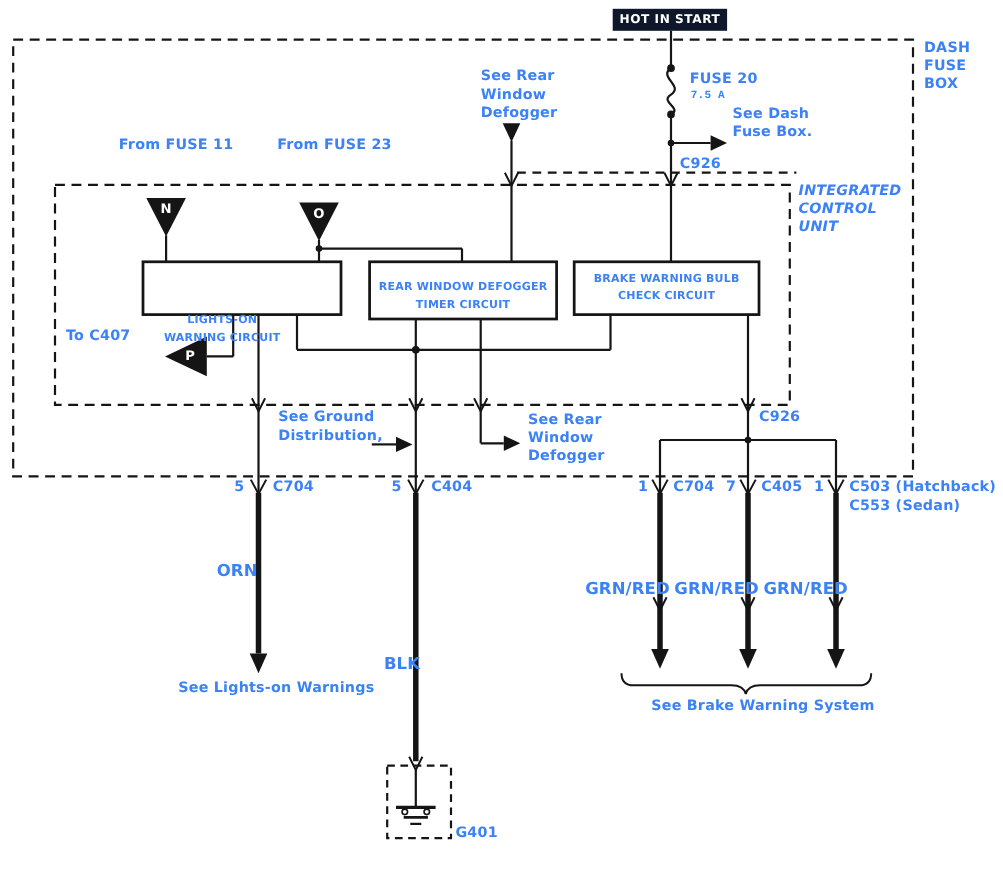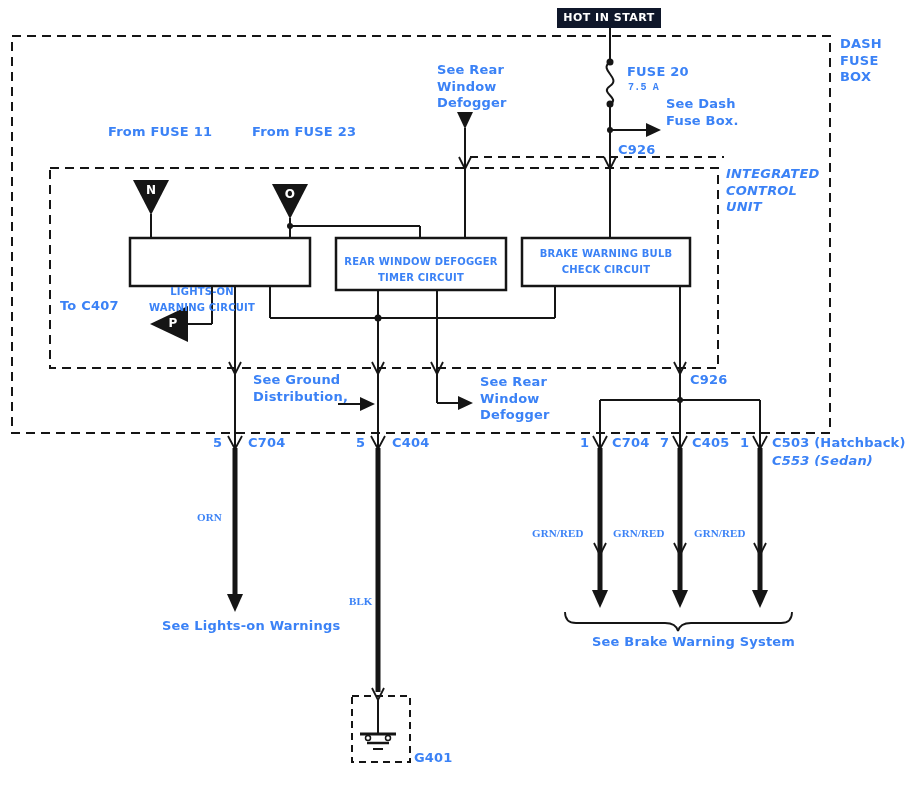--- a/index.html
+++ b/index.html
@@ -2,21 +2,21 @@
 <html><head>
 <meta charset="utf-8">
 <style>
   html,body{margin:0;padding:0;background:#fff;}
   #stage{position:relative;width:912px;height:792px;background:#ffffff;
          font-family:"DejaVu Sans",sans-serif;color:#151515;overflow:hidden;}
   #wiring-svg{position:absolute;left:0;top:0;}
   .t{position:absolute;font-weight:bold;font-size:13px;line-height:1.28;
      white-space:pre-line;color:#3b82f6;letter-spacing:.2px;}
   .t-sm{font-size:10px;}
-  .t-xs{font-size:11px;letter-spacing:.1px;font-family:Liberation Serif, serif;}
+  .t-xs{font-size:15px;letter-spacing:.1px;}
   .inv{background:#0f172a;color:#fff;display:flex;align-items:center;justify-content:center;
        font-size:11px;letter-spacing:.5px;white-space:nowrap;}
   .box-label{display:flex;align-items:center;justify-content:center;text-align:center;
              font-size:10px;line-height:1.6;white-space:pre-line;font-weight:bold;}
   .tri-letter{color:#fff;font-size:12px;text-align:center;width:16px;white-space:nowrap;}
 </style>
 </head>
 <body>
 
 <div id="stage">
@@ -173,21 +173,21 @@
   <div class="t" style="left:392px;top:435px;">C404</div>
 
   <div class="t" style="left:580px;top:435px;">1</div>
   <div class="t" style="left:612px;top:435px;">C704</div>
 
   <div class="t" style="left:660px;top:435px;">7</div>
   <div class="t" style="left:692px;top:435px;">C405</div>
 
   <div class="t" style="left:740px;top:435px;">1</div>
   <div class="t" style="left:772px;top:435px;">C503  (Hatchback)</div>
-  <div class="t" style="left:772px;top:453px;font-style:italic;">C553  (Sedan)</div>
+  <div class="t" style="left:772px;top:453px;">C553  (Sedan)</div>
 
   <div class="t t-xs" style="left:197px;top:510px;">ORN</div>
   <div class="t t-xs" style="left:349px;top:594px;">BLK</div>
   <div class="t t-xs" style="left:532px;top:526px;">GRN/RED</div>
   <div class="t t-xs" style="left:613px;top:526px;">GRN/RED</div>
   <div class="t t-xs" style="left:694px;top:526px;">GRN/RED</div>
 
   <div class="t" style="left:162px;top:618px;">See Lights-on Warnings</div>
   <div class="t" style="left:592px;top:634px;">See  Brake Warning System</div>
 

